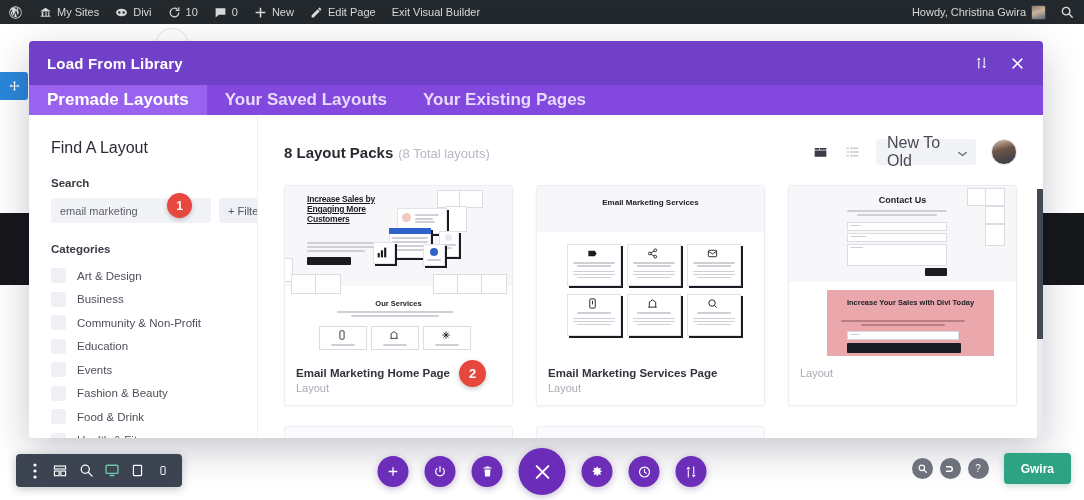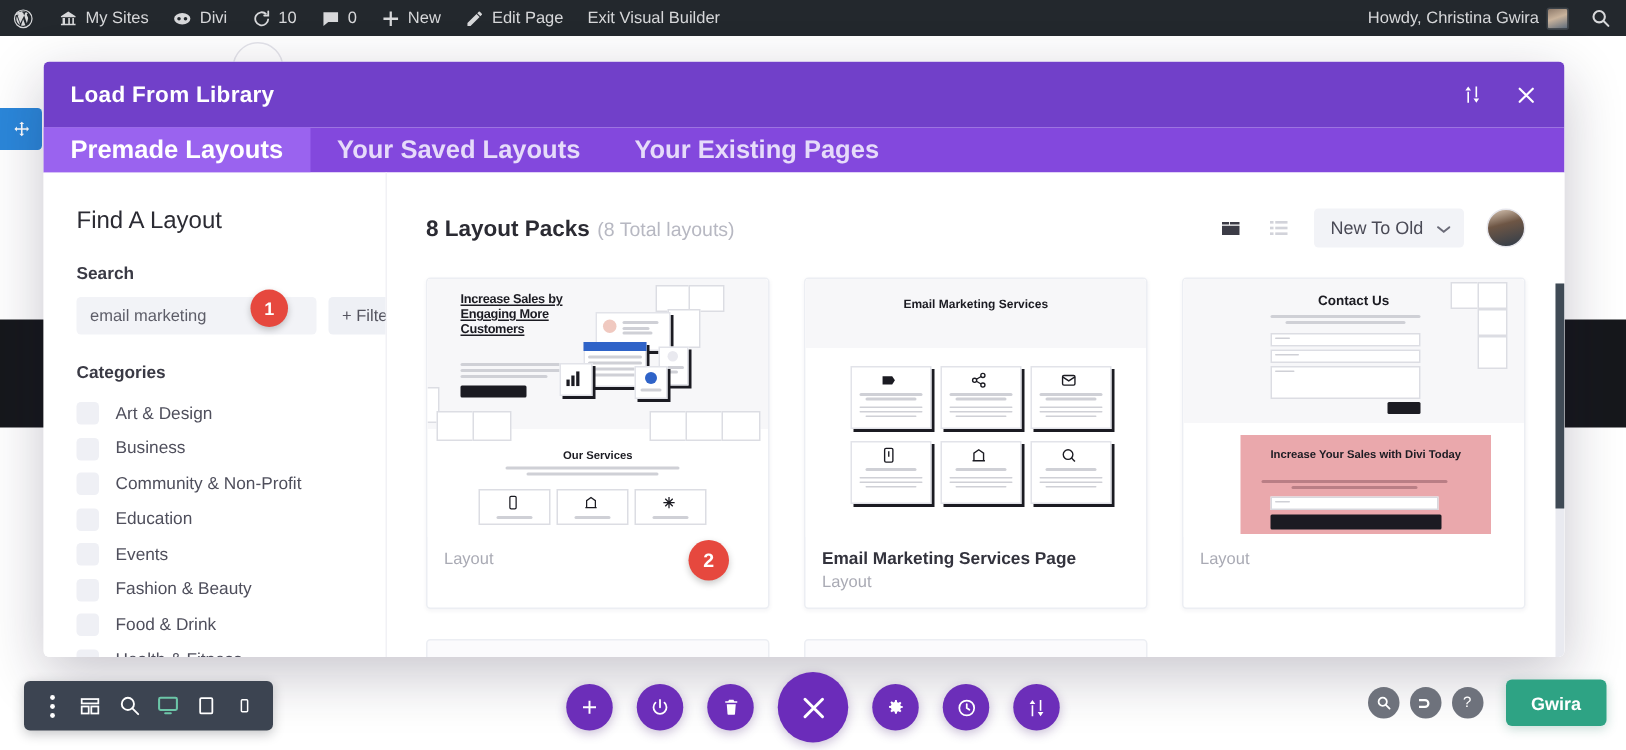--- a/index.html
+++ b/index.html
@@ -101,21 +101,21 @@
   
   .main { flex: 1; min-width: 0; padding: 24px 26px 0 26px; overflow: hidden; position: relative; }
   .main-head { display: flex; align-items: center; margin-bottom: 20px; }
   .packs-count { font-size: 15px; color: #2b2b33; font-weight: bold; }
   .packs-sub { font-size: 13px; color: #b7b8c2; font-weight: normal; margin-left: 5px; }
   .main-head-right { margin-left: auto; display: flex; align-items: center; gap: 15px; }
   .view-icon { display: flex; align-items: center; justify-content: center; width: 17px; height: 15px; }
   .sort-select {
     width: 100px; height: 26px; background: #f2f3f7; border-radius: 3px;
     display: flex; align-items: center; justify-content: space-between;
-    padding: 0 9px 0 11px; font-size: 12px; color: #4a4a56;
+    padding: 0 9px 0 11px; font-size: 16px; color: #4a4a56;
   }
   .user-avatar {
     width: 26px; height: 26px; border-radius: 50%;
     background: linear-gradient(165deg,#d8c6b4 0%,#6e5645 40%,#2f3c4a 100%);
     border: 1px solid #e6e6ec;
   }
 
   .grid { display: flex; gap: 23px; }
   .card {
     flex: 1 1 0; min-width: 0; background: #fff;
@@ -461,20 +461,21 @@
                 <div class="tn-box" style="left:138px;top:140px;width:48px;height:24px;"></div>
                 <div class="mini-icon" style="left:156px;top:144px;">
                   <svg width="10" height="10" viewBox="0 0 24 24" fill="none" stroke="#1b1b22" stroke-width="2">
                       <path d="M12 3v18M3 12h18M6 6l12 12M18 6L6 18"></path>
                     </svg>
                 </div>
                 <div class="tn-p" style="left:150px;top:158px;width:24px;height:1.5px;"></div>
               </div>
             </div>
             <div class="card-foot">
+              <div class="card-title">Email Marketing Home Page</div>
               <div class="card-sub">Layout</div>
               <div class="badge badge-2">
                 <span>2</span>
               </div>
             </div>
           </div>
 
           <div class="card">
             <div class="card-thumb">
               <div class="tn">

